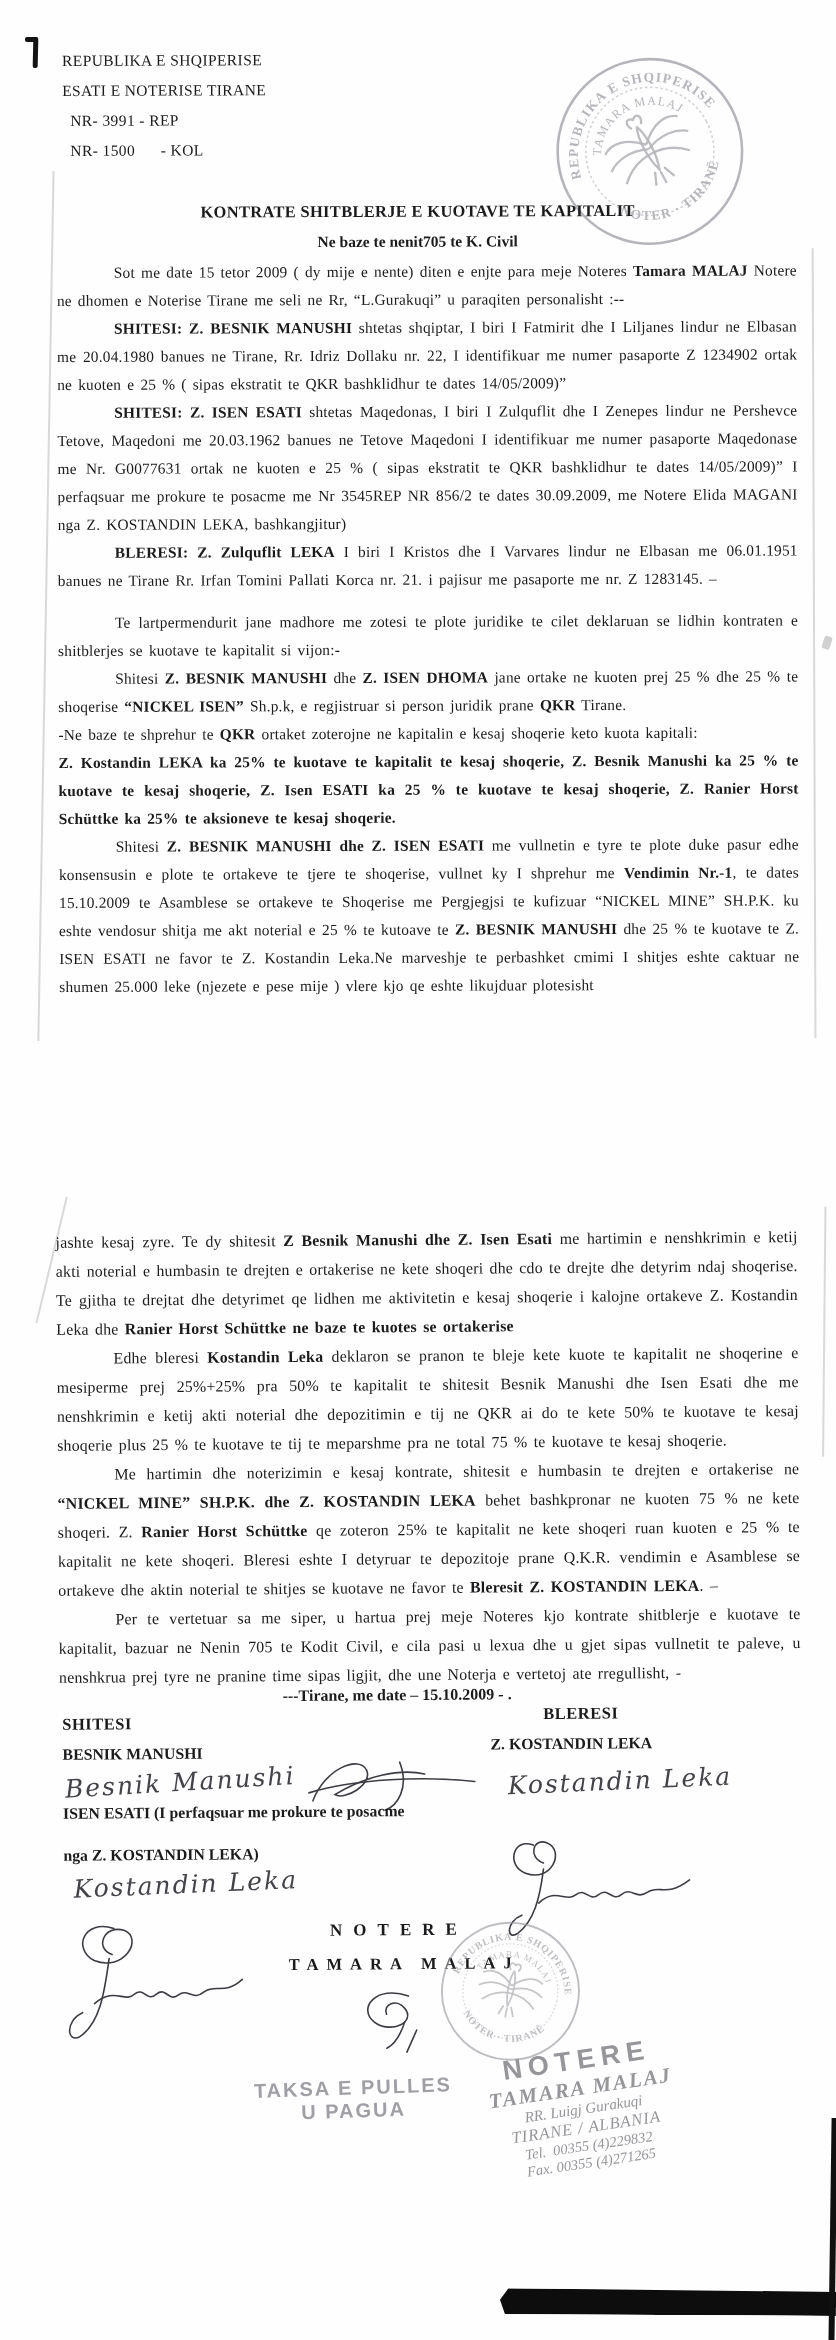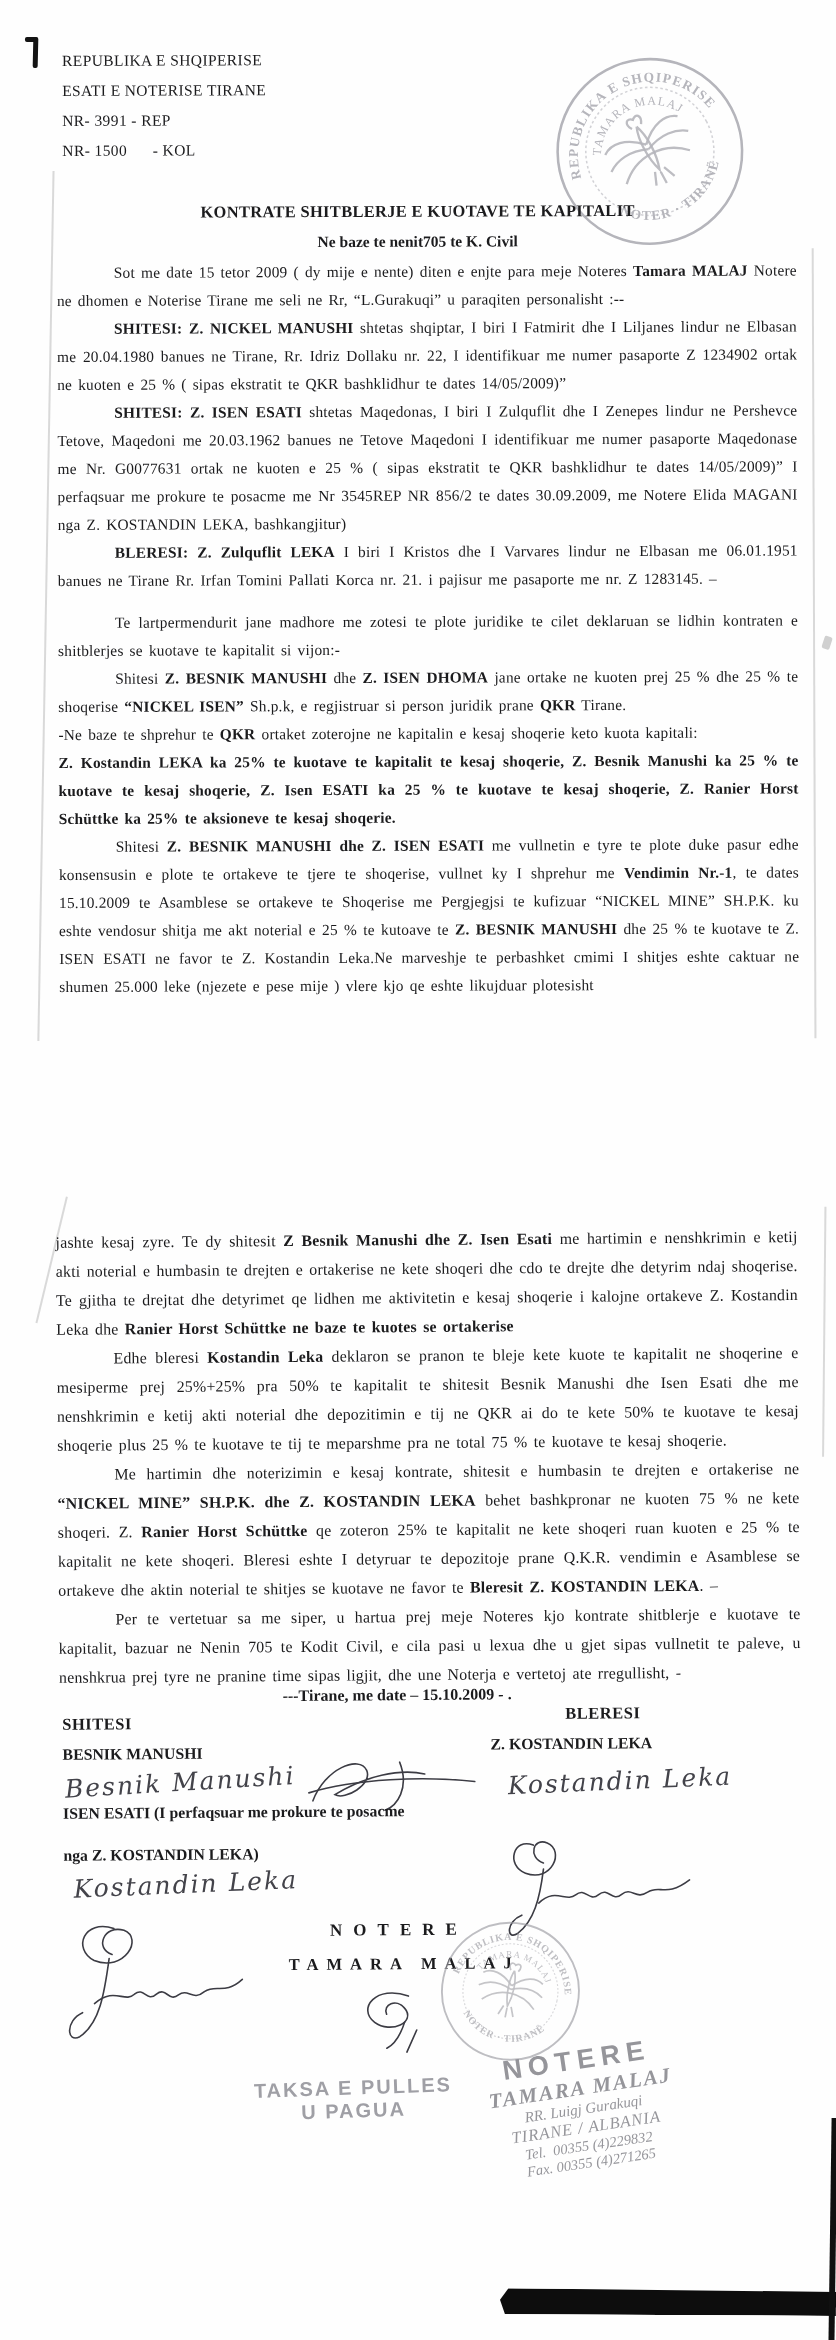--- a/index.html
+++ b/index.html
@@ -4,21 +4,21 @@
 <style>
   html,body{margin:0;padding:0;background:#ffffff;}
   #canvas{position:relative;width:836px;height:2340px;background:#fefefe;overflow:hidden;
           font-family:"Liberation Serif", serif;color:#1b1b1d;}
   .abs{position:absolute;}
   
   #page1{left:0;top:30px;width:836px;height:1020px;transform:rotate(-0.2deg);transform-origin:40% 30%;}
   #page2{left:0;top:1200px;width:836px;height:1140px;transform:rotate(-0.45deg);transform-origin:50% 20%;}
   
   .hdr{left:63px;top:15px;font-size:15.5px;line-height:30px;letter-spacing:.4px;}
-  .ws-pre{white-space:pre;}
+  .ws-pre{white-space:pre;margin-left:8px;}
   
   .title{left:38px;top:172px;width:760px;text-align:center;font-weight:bold;font-size:16.5px;letter-spacing:.3px;}
   .subtitle{left:38px;top:203px;width:760px;text-align:center;font-weight:bold;font-size:15.5px;}
   .subtitle span{}
   
   .flow{font-size:15.4px;line-height:28px;text-align:justify;word-spacing:2px;letter-spacing:.2px;}
   #p1-flow{left:57px;top:228px;width:740px;}
   #p2-flow{left:57px;top:25px;width:742px;font-size:15.9px;line-height:29px;}
   .flow p{margin:0;}
   .ind{text-indent:57px;}
@@ -103,21 +103,21 @@
       <text class="st-txt st-txt-outer"><textPath href="#arc-top-a" startOffset="50%" text-anchor="middle">REPUBLIKA E SHQIPERISE</textPath></text>
       <text class="st-txt st-txt-inner"><textPath href="#arc-in-a" startOffset="50%" text-anchor="middle">TAMARA MALAJ</textPath></text>
       <text class="st-txt st-txt-bottom"><textPath href="#arc-bot-a" startOffset="50%" text-anchor="middle">NOTER · TIRANË</textPath></text>
     </svg>
 
     <div class="abs title">KONTRATE SHITBLERJE E KUOTAVE TE KAPITALIT</div>
     <div class="abs subtitle"><span>Ne baze te nenit705 te K. Civil</span></div>
 
     <div id="p1-flow" class="abs flow">
       <p class="ind"><span>Sot me date 15 tetor  2009 ( dy mije e nente) diten e enjte para meje Noteres </span><b>Tamara MALAJ</b><span> Notere ne dhomen e Noterise Tirane me seli  ne Rr, “L.Gurakuqi” u paraqiten personalisht :--</span></p>
-      <p class="ind"><b>SHITESI: Z. NICKEL MANUSHI</b><span> shtetas shqiptar, I biri I Fatmirit dhe I Liljanes lindur ne Elbasan  me 20.04.1980 banues ne Tirane, Rr. Idriz Dollaku nr. 22, I identifikuar me numer pasaporte Z 1234902 ortak ne kuoten e 25 % ( sipas ekstratit te QKR bashklidhur te dates 14/05/2009)”</span></p>
+      <p class="ind"><b>SHITESI: Z. BESNIK MANUSHI</b><span> shtetas shqiptar, I biri I Fatmirit dhe I Liljanes lindur ne Elbasan  me 20.04.1980 banues ne Tirane, Rr. Idriz Dollaku nr. 22, I identifikuar me numer pasaporte Z 1234902 ortak ne kuoten e 25 % ( sipas ekstratit te QKR bashklidhur te dates 14/05/2009)”</span></p>
       <p class="ind"><b>SHITESI: Z. ISEN ESATI</b><span> shtetas Maqedonas, I biri I Zulquflit dhe I Zenepes lindur ne Pershevce Tetove, Maqedoni me 20.03.1962 banues ne Tetove Maqedoni I identifikuar me numer pasaporte Maqedonase  me Nr. G0077631 ortak ne kuoten e 25 % ( sipas ekstratit te QKR bashklidhur te dates 14/05/2009)” I perfaqsuar me prokure te posacme me Nr 3545REP NR 856/2 te dates 30.09.2009, me Notere Elida MAGANI nga Z. KOSTANDIN LEKA, bashkangjitur)</span></p>
       <p class="ind"><b>BLERESI: Z. Zulquflit LEKA</b><span> I biri I Kristos dhe I Varvares lindur ne Elbasan me 06.01.1951 banues ne Tirane Rr. Irfan Tomini Pallati Korca nr. 21. i pajisur me pasaporte me nr. Z 1283145. –</span></p>
       <p class="ind gap-top"><span>Te lartpermendurit jane madhore me zotesi te plote juridike te cilet deklaruan se lidhin kontraten e shitblerjes se kuotave te kapitalit si vijon:-</span></p>
       <p class="ind"><span>Shitesi </span><b>Z. BESNIK MANUSHI</b><span> dhe </span><b>Z. ISEN DHOMA</b><span> jane ortake ne kuoten prej 25 % dhe 25 % te shoqerise </span><b>“NICKEL ISEN”</b><span> Sh.p.k, e regjistruar si person juridik prane </span><b>QKR</b><span> Tirane.</span></p>
       <p><span>-Ne baze te shprehur te </span><b>QKR</b><span> ortaket zoterojne ne kapitalin e kesaj shoqerie keto kuota kapitali:</span></p>
       <p><b>Z. Kostandin LEKA ka 25% te kuotave te kapitalit te kesaj shoqerie, Z. Besnik Manushi ka 25 % te kuotave te kesaj shoqerie, Z. Isen ESATI ka 25 % te kuotave te kesaj shoqerie, Z. Ranier Horst Schüttke ka 25% te aksioneve te kesaj shoqerie.</b></p>
       <p class="ind"><span>Shitesi </span><b>Z. BESNIK MANUSHI dhe Z. ISEN ESATI</b><span> me vullnetin e tyre te plote duke pasur edhe konsensusin e plote te ortakeve te tjere te shoqerise, vullnet ky I shprehur me </span><b>Vendimin Nr.-1</b><span>, te dates 15.10.2009 te Asamblese se ortakeve  te Shoqerise me Pergjegjsi te kufizuar “NICKEL MINE” SH.P.K.  ku eshte vendosur shitja me akt noterial e 25 % te kutoave te </span><b>Z. BESNIK MANUSHI</b><span> dhe 25 % te kuotave te Z. ISEN ESATI ne favor te Z. Kostandin Leka.Ne marveshje te perbashket   cmimi I shitjes eshte caktuar ne shumen 25.000 leke (njezete e pese mije ) vlere kjo qe eshte likujduar plotesisht</span></p>
     </div>
   </div>
 
@@ -129,21 +129,21 @@
     <div id="p2-flow" class="abs flow">
       <p><span>jashte kesaj zyre. Te dy shitesit </span><b>Z Besnik Manushi dhe Z. Isen Esati</b><span>  me hartimin e nenshkrimin e ketij akti noterial e humbasin te drejten e ortakerise ne kete shoqeri dhe  cdo  te drejte dhe detyrim ndaj shoqerise. Te gjitha  te drejtat dhe detyrimet qe lidhen me aktivitetin e kesaj shoqerie  i kalojne ortakeve Z. Kostandin Leka dhe   </span><b>Ranier Horst Schüttke ne  baze te kuotes se ortakerise</b></p>
       <p class="ind"><span>Edhe bleresi </span><b>Kostandin Leka</b><span> deklaron se pranon te bleje kete kuote te kapitalit ne shoqerine e mesiperme prej 25%+25% pra 50% te kapitalit te shitesit Besnik Manushi dhe Isen Esati dhe me nenshkrimin e ketij akti noterial dhe depozitimin e tij ne QKR ai do te kete 50% te kuotave te kesaj shoqerie plus 25 % te kuotave te tij te meparshme pra ne total 75 % te kuotave te kesaj shoqerie.</span></p>
       <p class="ind"><span>Me hartimin dhe noterizimin e kesaj kontrate, shitesit e humbasin te drejten e ortakerise ne </span><b>“NICKEL MINE” SH.P.K. dhe Z. KOSTANDIN LEKA</b><span> behet bashkpronar ne kuoten 75 % ne kete shoqeri. Z. </span><b>Ranier Horst Schüttke</b><span> qe zoteron 25% te kapitalit ne kete shoqeri ruan kuoten e 25 % te kapitalit ne kete shoqeri. Bleresi eshte I detyruar te depozitoje prane Q.K.R. vendimin e Asamblese se ortakeve dhe aktin noterial te shitjes se kuotave ne favor te </span><b>Bleresit Z. KOSTANDIN LEKA</b><span>. –</span></p>
       <p class="ind"><span>Per te vertetuar sa me siper, u hartua prej meje Noteres kjo kontrate shitblerje e kuotave te kapitalit, bazuar ne Nenin 705 te Kodit Civil, e cila pasi u lexua dhe u gjet sipas vullnetit te paleve, u nenshkrua prej tyre ne pranine time sipas ligjit, dhe une Noterja e vertetoj ate rregullisht, -</span></p>
     </div>
 
     <div class="abs date-line" style="left:55px;top:486px;width:680px;">---Tirane, me date – 15.10.2009 - .</div>
 
     <div class="abs sig-head" style="left:60px;top:512px;">SHITESI</div>
-    <div class="abs sig-head" style="left:563px;top:505px;">BLERESI</div>
+    <div class="abs sig-head" style="left:541px;top:505px;">BLERESI</div>
 
     <div class="abs sig-name" style="left:60px;top:543px;">BESNIK MANUSHI</div>
     <div class="abs sig-name" style="left:488px;top:536px;">Z. KOSTANDIN LEKA</div>
 
     <div class="abs cursive" style="left:62px;top:566px;transform:rotate(-3deg);">Besnik Manushi</div>
     <svg class="abs scrawl" style="left:300px;top:548px;" width="180" height="75" viewBox="0 0 180 75">
       <path d="M10,52 C22,20 57,6 64,22 C70,36 42,52 32,46 C62,28 97,20 122,26"></path>
       <path d="M6,44 C52,30 122,28 172,34"></path>
       <path d="M97,14 C107,40 94,58 82,62"></path>
     </svg>

